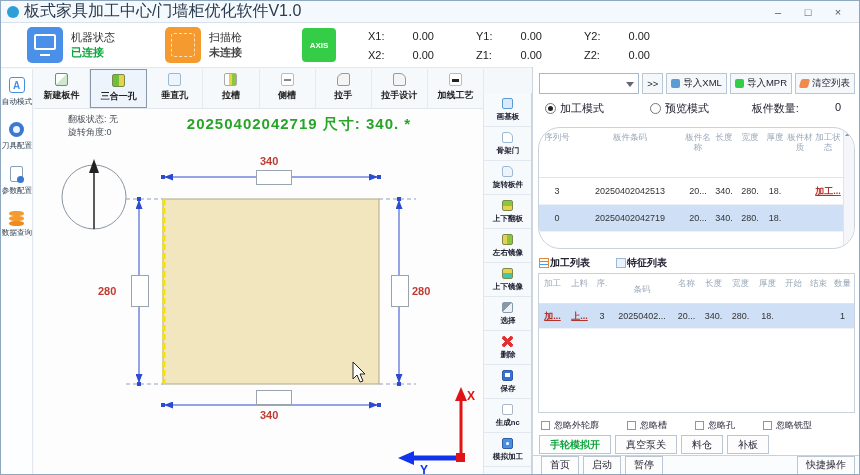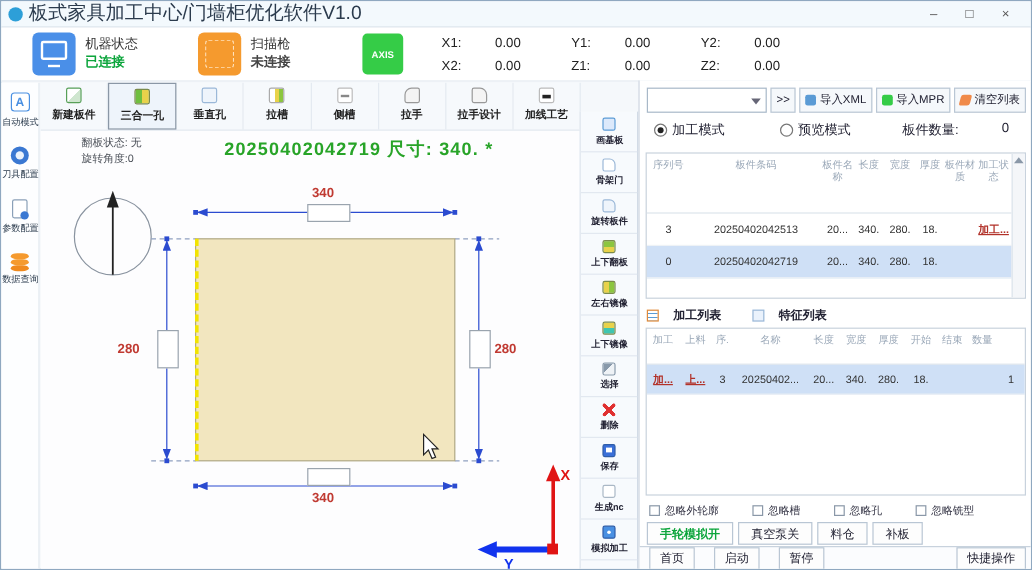--- a/index.html
+++ b/index.html
@@ -120,58 +120,58 @@
   .bi-clear { background:#f08a4a; transform:skewX(-15deg); }
   .grow { flex:1 1 auto; }
 
   .moderow { position:absolute; left:8px; top:34px; right:10px; height:20px; display:flex; align-items:flex-start; font-size:11px; color:#223; }
   .radio { width:11px; height:11px; border-radius:50%; border:1px solid #777; background:#fff;
     display:inline-flex; align-items:center; justify-content:center; margin-right:4px; flex:none; }
   .radio .dot { width:5px; height:5px; border-radius:50%; background:#222; }
   .mitem { display:flex; align-items:center; cursor:pointer; }
 
   .tbl { position:absolute; border:1px solid #c8d2dd; background:#fff; overflow:hidden; }
-  .tbl1 { left:5px; top:60px; right:4px; height:122px; }
+  .tbl1 { left:5px; top:60px; right:4px; height:122px;border-radius:22px; }
   .t1grid { display:grid; grid-template-columns:36px 110px 26px 26px 26px 24px 26px 1fr; }
   .thead { border-bottom:1px solid #dde4ec; }
   .th { font-size:8.5px; color:#9aa8b8; text-align:center; padding-top:4px; line-height:10px; }
   .vh { width:11px; margin:0 auto; word-break:break-all; }
   .vh2 { width:22px; margin:0 auto; word-break:break-all; }
   .t1head { height:50px; }
   .trow { height:27px; align-items:center; border-bottom:1px solid #eef2f6; font-size:9px; color:#333; }
   .trow .td { text-align:center; overflow:hidden; white-space:nowrap; }
   .sel { background:#cfe0f6; }
   .redlink { color:#b2322a; text-decoration:underline; font-weight:bold; cursor:pointer; }
   .vscroll { position:absolute; right:0; top:0; bottom:0; width:11px; border-left:1px solid #dde4ec; background:#f4f6f9; }
   .vscroll .up { display:block; margin:3px auto 0; width:0; height:0;
     border-left:4px solid transparent; border-right:4px solid transparent; border-bottom:5px solid #8a98a8; }
   .t1body { margin-right:11px; }
 
   .tabsrow { position:absolute; left:6px; top:188px; height:16px; display:flex; gap:26px; align-items:center; }
-  .tab { display:flex; align-items:center; gap:12px; font-size:10px; font-weight:bold; color:#223; cursor:pointer; }
+  .tab { display:flex; align-items:center; gap:1px; font-size:10px; font-weight:bold; color:#223; cursor:pointer; }
   .icon-list { width:10px; height:10px; border:1px solid #e08a3a;
     background:repeating-linear-gradient(0deg,#fff 0 2px,#5b9bd5 2px 3px); }
   .icon-check { width:10px; height:10px; border:1px solid #9bb8d8; background:#eaf2fc; }
 
   .tbl2 { left:5px; top:206px; right:4px; height:140px; }
   .t2grid { display:grid; grid-template-columns:27px 27px 18px 62px 27px 27px 27px 27px 25px 25px 1fr; }
   .t2head { height:30px; }
   .t2row { height:25px; }
 
   .chkrow { position:absolute; left:8px; top:352px; right:6px; display:flex; gap:28px; font-size:9px; color:#334; align-items:center; }
   .chk { display:flex; align-items:center; gap:4px; cursor:pointer; white-space:nowrap; }
   .box { width:9px; height:9px; border:1px solid #8a98a8; background:#fff; flex:none; }
 
   .actrow { position:absolute; left:6px; top:368px; display:flex; gap:4px; }
   .abtn { height:19px; background:#fdfdfd; border:1px solid #b9c6d4; font-size:10px; color:#223;
     display:flex; align-items:center; justify-content:center; padding:0 10px; cursor:pointer; white-space:nowrap; }
   .abtn.green { color:#0ca53c; font-weight:bold; }
 
   .botrow { position:absolute; left:0; right:0; top:388px; bottom:0; border-top:1px solid #c8d2dd;
-    display:flex; align-items:center; padding:0 4px 0 8px; gap:16px; background:#fbfcfe; }
+    display:flex; align-items:center; padding:0 4px 0 8px; gap:4px; background:#fbfcfe; }
   .bbtn { height:19px; min-width:38px; background:#fdfdfd; border:1px solid #b9c6d4; font-size:10px;
     color:#223; display:flex; align-items:center; justify-content:center; padding:0 8px; cursor:pointer; white-space:nowrap; }
   .bbtn.right { margin-left:auto; }
 </style>
 </head>
 <body>
 
 <div class="window">
 
   <div class="titlebar">
@@ -487,20 +487,21 @@
         <span class="icon-check"></span>
         <span>特征列表</span>
       </span>
     </div>
 
     <div class="tbl tbl2">
       <div class="t2grid thead t2head">
         <div class="th"><span class="vh">加工</span></div>
         <div class="th"><span class="vh">上料</span></div>
         <div class="th"><span class="vh">序.</span></div>
+        <div class="th" style="padding-top:10px;">条码</div>
         <div class="th"><span class="vh">名称</span></div>
         <div class="th"><span class="vh">长度</span></div>
         <div class="th"><span class="vh">宽度</span></div>
         <div class="th"><span class="vh">厚度</span></div>
         <div class="th"><span class="vh">开始</span></div>
         <div class="th"><span class="vh">结束</span></div>
         <div class="th"><span class="vh">数量</span></div>
       </div>
       <div class="t2grid trow t2row sel">
         <div class="td redlink">加...</div>

